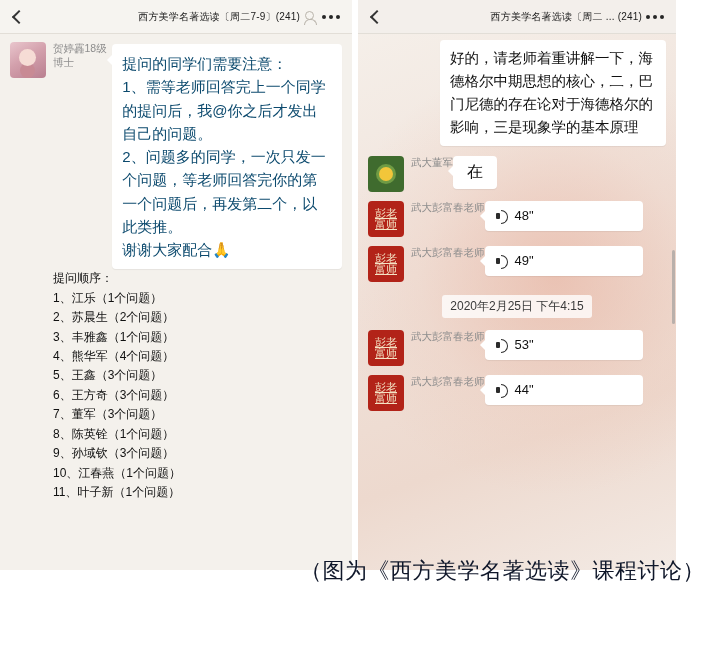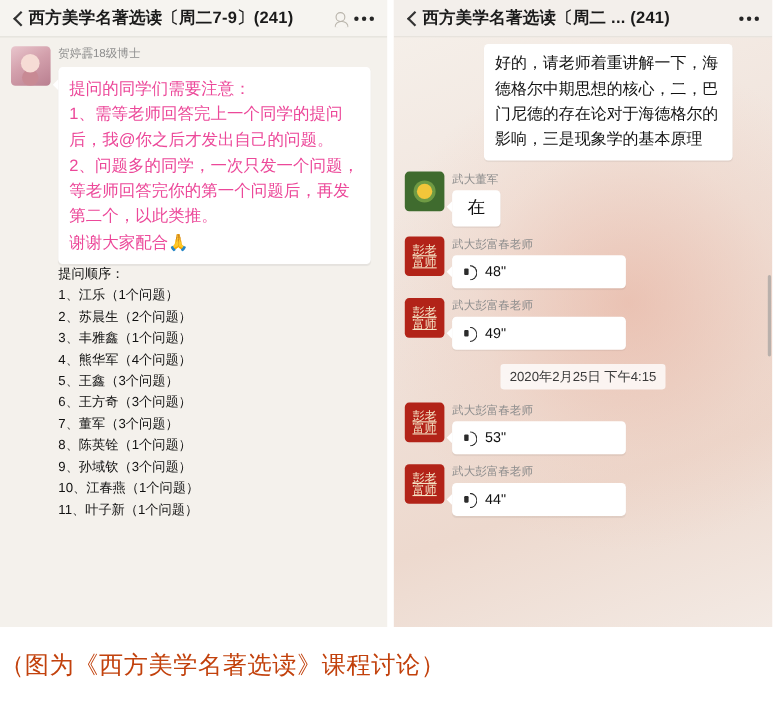--- a/index.html
+++ b/index.html
@@ -33,21 +33,21 @@
   .pane {
     position: relative;
     background: #f2efe9;
     overflow: hidden;
   }
   .pane-left {
     width: 352px;
     background: #f4f1ec;
   }
   .pane-right {
-    width: 344px;
+    width: 318px;
     background: #efe7e1;
   }
   .titlebar {
     height: 34px;
     display: flex;
     align-items: center;
     background: #f6f4f0;
     border-bottom: 1px solid #e2ded7;
     padding: 0 8px;
     box-sizing: border-box;
@@ -65,23 +65,23 @@
     content: "";
     position: absolute;
     left: 6px; top: 4px;
     width: 8px; height: 8px;
     border-left: 2px solid #333;
     border-bottom: 2px solid #333;
     transform: rotate(45deg);
   }
   .title-text {
     flex: 1 1 auto;
-    text-align: left;
-    font-size: 15px;
-    font-weight: bold;
+    text-align: right;
+    font-size: 10px;
+    font-weight: normal;
     color: #1a1a1a;
     white-space: nowrap;
     overflow: hidden;
     text-overflow: ellipsis;
     letter-spacing: 0.2px;
   }
   .title-extra {
     width: 16px;
     height: 16px;
     margin-left: 2px;
@@ -173,32 +173,32 @@
     font-family: "DejaVu Sans", sans-serif;
     text-decoration: underline;
   }
   .sender-name {
     font-size: 10.5px;
     color: #8d8d8d;
     margin-bottom: 3px;
   }
   .bubble-col {
     display: flex;
-    flex-direction: column;
+    flex-direction: row;
     align-items: flex-start;
     min-width: 0;
     flex: 1 1 auto;
   }
   .bubble {
     background: #ffffff;
     border-radius: 4px;
     padding: 8px 10px;
     font-size: 15px;
     line-height: 1.55;
-    color: #ec4899;
+    color: #0c4a6e;
     box-shadow: 0 1px 1px rgba(0,0,0,0.06);
     position: relative;
     white-space: pre-wrap;
     word-break: break-word;
   }
   .bubble::before {
     content: "";
     position: absolute;
     left: -5px;
     top: 11px;
@@ -332,26 +332,26 @@
     width: 3px;
     height: 74px;
     background: #b9b0ab;
     border-radius: 2px;
   }
 
   
   .caption {
     position: absolute;
     left: 0;
-    top: 590px;
+    top: 556px;
     width: 705px;
-    text-align: left;
+    text-align: right;
     font-family: "DejaVu Serif", serif;
     font-size: 22px;
-    color: #c2410c;
+    color: #0f172a;
     letter-spacing: 0.5px;
   }
 </style>
 </head>
 <body>
 
 <div class="page">
 
   <div class="panes">
 

